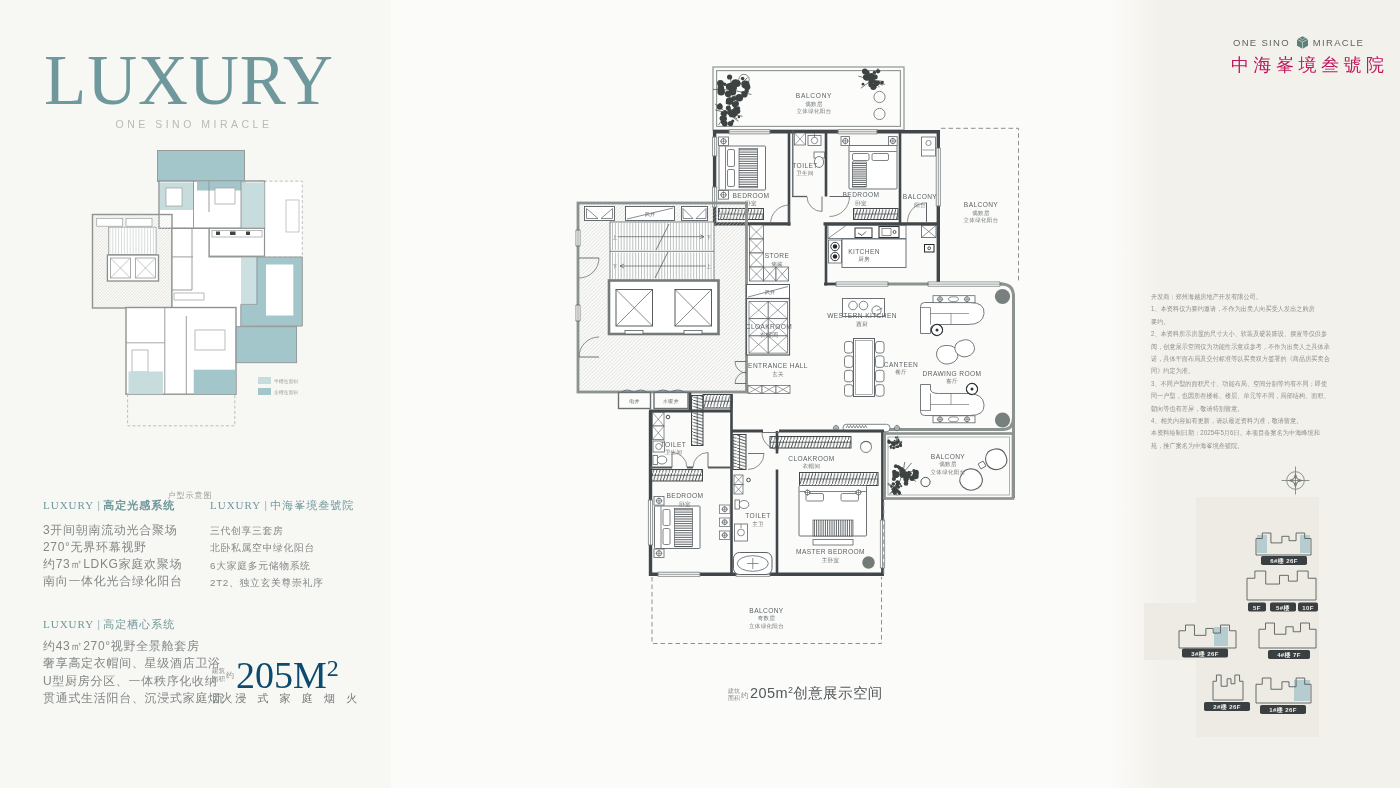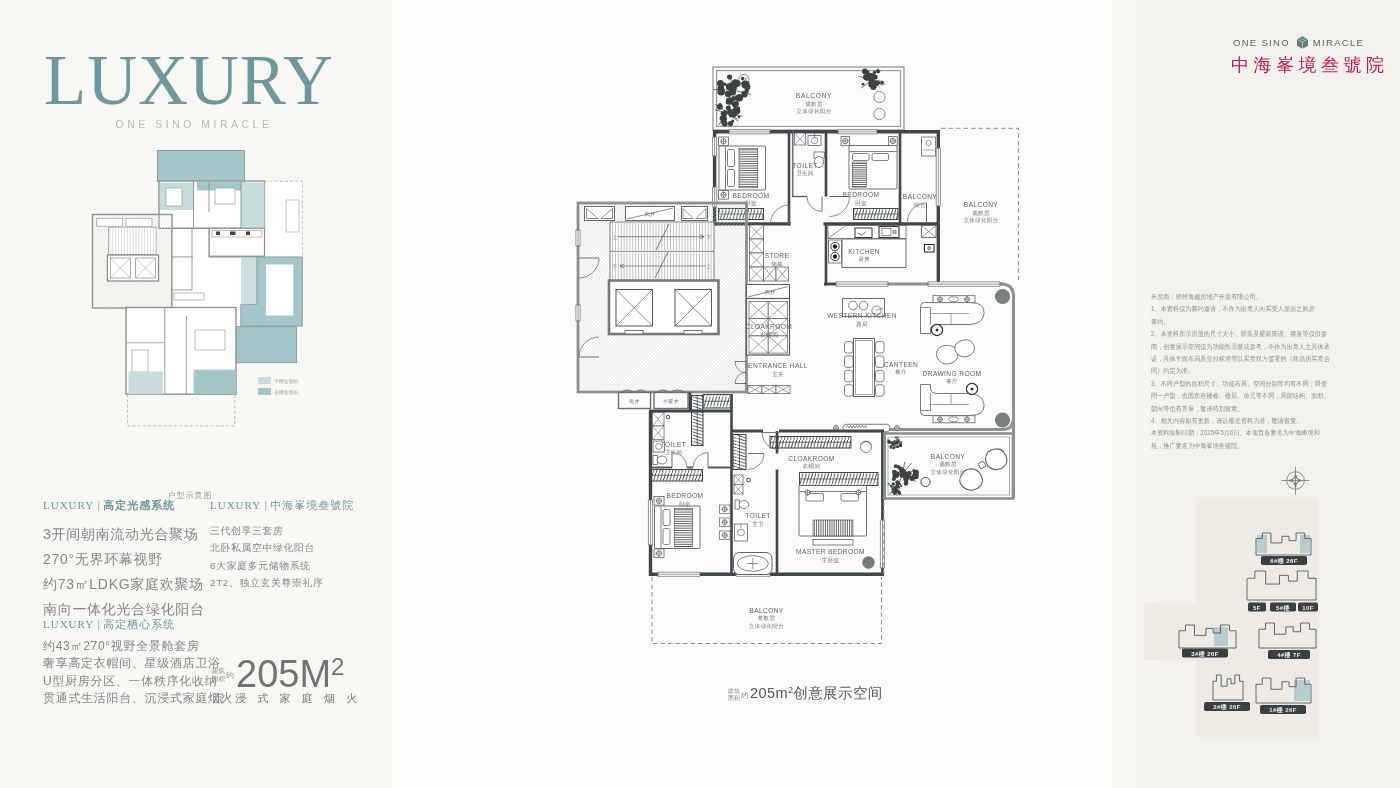--- a/index.html
+++ b/index.html
@@ -87,34 +87,34 @@
       <rect x="258" y="377" width="13" height="7" fill="#c7dcdc"></rect>
       <text x="274" y="383" font-size="4.8" fill="#9aa09e" font-family="Liberation Sans,sans-serif">半赠送面积</text>
       <rect x="258" y="388" width="13" height="7" fill="#a3c6ca"></rect>
       <text x="274" y="394" font-size="4.8" fill="#9aa09e" font-family="Liberation Sans,sans-serif">全赠送面积</text>
     </svg></div>
 
 <div class="abs" style="left:120px;top:443px;width:140px;text-align:center;font-size:8px;color:#9aa09e;letter-spacing:1px;margin-top:47px;">户型示意图</div>
 
 <div class="abs" style="left:43px;top:498px;font-size:11px;color:#6f989b;"><span style="font-family:'Liberation Serif',serif;letter-spacing:1px;">LUXURY</span><span style="color:#9db9bb;"> | </span><span style="letter-spacing:1px;font-weight:bold;">高定光感系统</span></div>
 
-<div class="abs" style="left:43px;top:522px;font-size:14px;line-height:25px;color:#838987;letter-spacing:0.7px;">3开间朝南流动光合聚场<br>270°无界环幕视野<br>约73㎡LDKG家庭欢聚场<br>南向一体化光合绿化阳台</div>
+<div class="abs" style="left:43px;top:522px;font-size:12px;line-height:17px;color:#838987;letter-spacing:0.7px;">3开间朝南流动光合聚场<br>270°无界环幕视野<br>约73㎡LDKG家庭欢聚场<br>南向一体化光合绿化阳台</div>
 
 <div class="abs" style="left:210px;top:498px;font-size:11px;color:#6f989b;"><span style="font-family:'Liberation Serif',serif;letter-spacing:1px;">LUXURY</span><span style="color:#9db9bb;"> | </span><span style="letter-spacing:1px;">中海峯境叁號院</span></div>
 
 <div class="abs" style="left:210px;top:522px;font-size:9.8px;line-height:17.3px;color:#838987;letter-spacing:0.7px;">三代创享三套房<br>北卧私属空中绿化阳台<br>6大家庭多元储物系统<br>2T2、独立玄关尊崇礼序</div>
 
 <div class="abs" style="left:43px;top:617px;font-size:11px;color:#6f989b;"><span style="font-family:'Liberation Serif',serif;letter-spacing:1px;">LUXURY</span><span style="color:#9db9bb;"> | </span><span style="letter-spacing:1px;">高定栖心系统</span></div>
 
 <div class="abs" style="left:43px;top:638px;font-size:12px;line-height:17.3px;color:#838987;letter-spacing:0.7px;">约43㎡270°视野全景舱套房<br>奢享高定衣帽间、星级酒店卫浴<br>U型厨房分区、一体秩序化收纳<br>贯通式生活阳台、沉浸式家庭烟火</div>
 
 <div class="abs" style="left:212px;top:664px;width:130px;">
   <div class="abs" style="left:0;top:3px;font-size:6.5px;line-height:7.5px;color:#8b908e;">建筑<br>面积</div>
   <div class="abs" style="left:14px;top:6px;font-size:8px;color:#8b908e;">约</div>
-  <div class="abs" style="left:24px;top:-11px;font-family:Liberation Sans, sans-serif;font-size:38px;color:#737373;letter-spacing:0px;">205M<span style="font-size:24px;vertical-align:12px;">2</span></div>
+  <div class="abs" style="left:24px;top:-11px;font-family:Liberation Serif, serif;font-size:38px;color:#0c4a6e;letter-spacing:0px;">205M<span style="font-size:24px;vertical-align:12px;">2</span></div>
 </div>
 
 <div class="abs" style="left:213px;top:691px;white-space:nowrap;font-size:11px;color:#737977;letter-spacing:11.2px;">沉浸式家庭烟火</div>
 
 <div id="planslot" class="abs" style="left:390px;top:0;width:740px;height:788px;"><svg width="740" height="788" viewBox="390 0 740 788">
       <defs>
         <pattern id="hatch" width="3.6" height="3.6" patternUnits="userSpaceOnUse">
           <path d="M-1,4.6 L4.6,-1" stroke="#c8ccc9" stroke-width="0.55"></path>
         </pattern>
         <pattern id="wrd" width="3.2" height="11" patternUnits="userSpaceOnUse">

